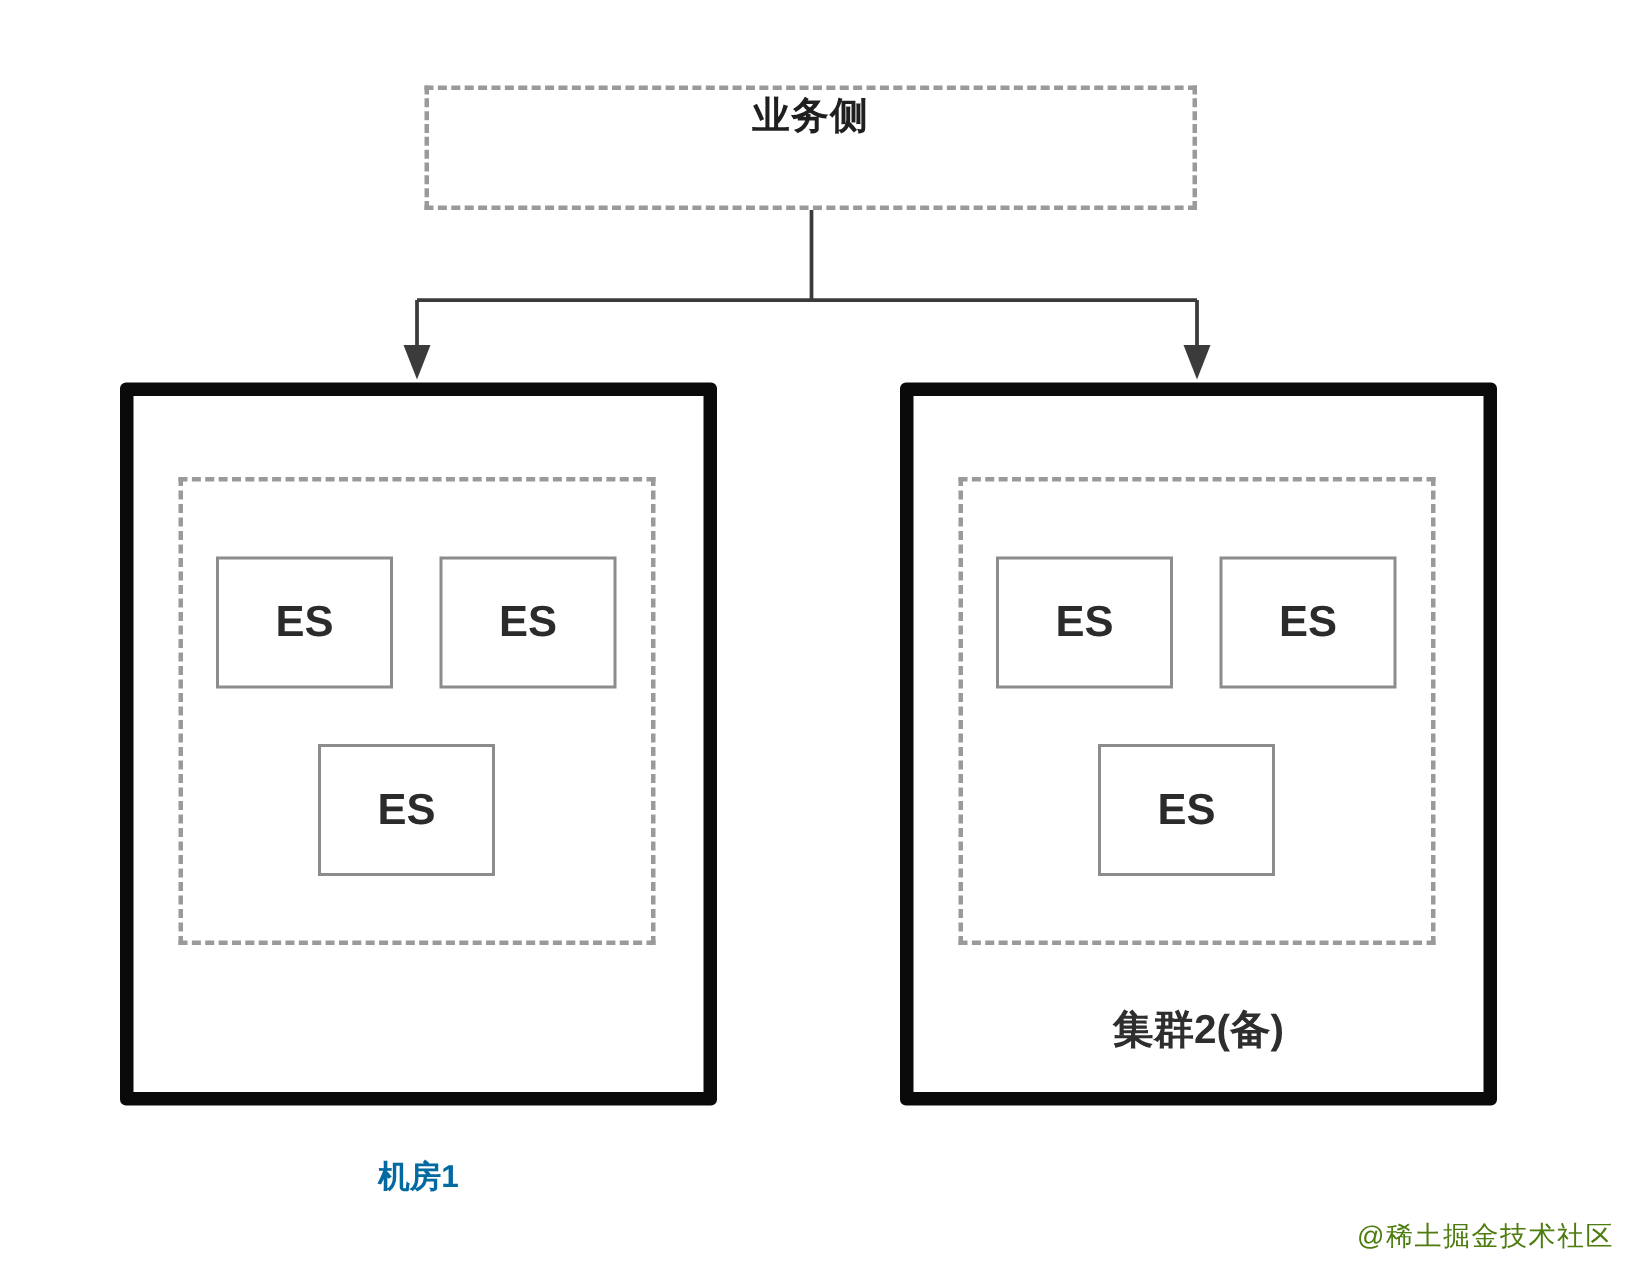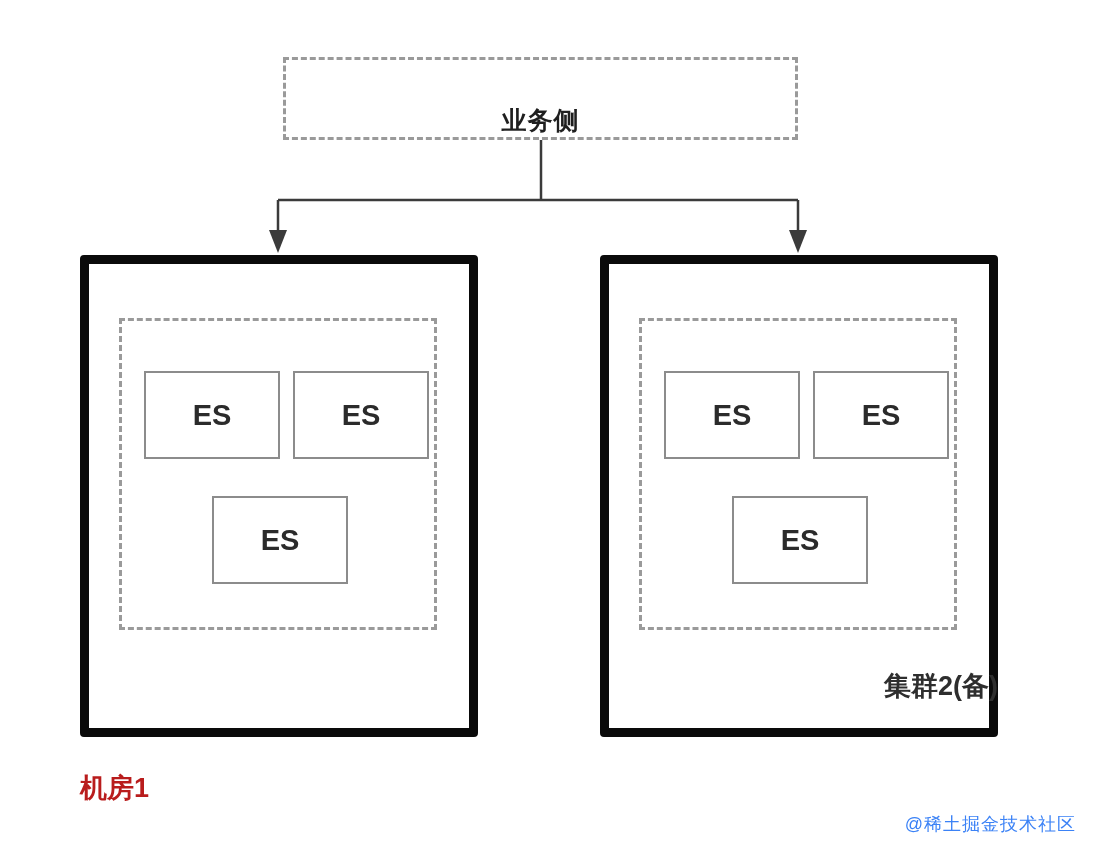--- a/index.html
+++ b/index.html
@@ -20,21 +20,21 @@
   
   .business-box {
     left: 283px;
     top: 57px;
     width: 515px;
     height: 83px;
     border: 3px dashed #9a9a9a;
     box-sizing: border-box;
     background: #ffffff;
     display: flex;
-    align-items: flex-end;
+    align-items: flex-start;
     justify-content: center;
   }
   .business-label {
     font-size: 25px;
     font-weight: bold;
     color: #1f1f1f;
     letter-spacing: 1px;
   }
 
   
@@ -66,21 +66,21 @@
     height: 312px;
     border: 3px dashed #9a9a9a;
     box-sizing: border-box;
     background: #ffffff;
   }
   .cluster-left  { left: 119px; }
   .cluster-right { left: 639px; }
 
   
   .es-node {
-    width: 136px;
+    width: 118px;
     height: 88px;
     border: 2px solid #8c8c8c;
     box-sizing: border-box;
     background: #ffffff;
     display: flex;
     align-items: center;
     justify-content: center;
     font-size: 29px;
     font-weight: bold;
     color: #2b2b2b;
@@ -89,37 +89,38 @@
   
   .cluster-label {
     top: 668px;
     width: 398px;
     text-align: center;
     font-size: 27px;
     font-weight: bold;
     color: #2e2e2e;
   }
   .cluster-label-left  { left: 80px; }
-  .cluster-label-right { left: 600px; text-align: right; }
+  .cluster-label-right { left: 600px; }
 
   .room-label {
     top: 770px;
     width: 398px;
-    font-size: 27px;
+    text-align: center;
+    font-size: 21px;
     font-weight: bold;
-    color: #b91c1c;
+    color: #0369a1;
   }
   .room-label-left  { left: 80px; }
   .room-label-right { left: 600px; }
 
   .watermark {
     right: 22px;
     top: 812px;
     font-size: 18px;
-    color: #3b82f6;
+    color: #4d7c0f;
     letter-spacing: 1px;
   }
 </style>
 </head>
 <body>
 
 <div class="canvas">
 
   <svg class="abs connector" viewBox="0 0 1098 856" xmlns="http://www.w3.org/2000/svg">
     <path d="M541 140 L541 200" stroke="#3b3b3b" stroke-width="2.5" fill="none"></path>

